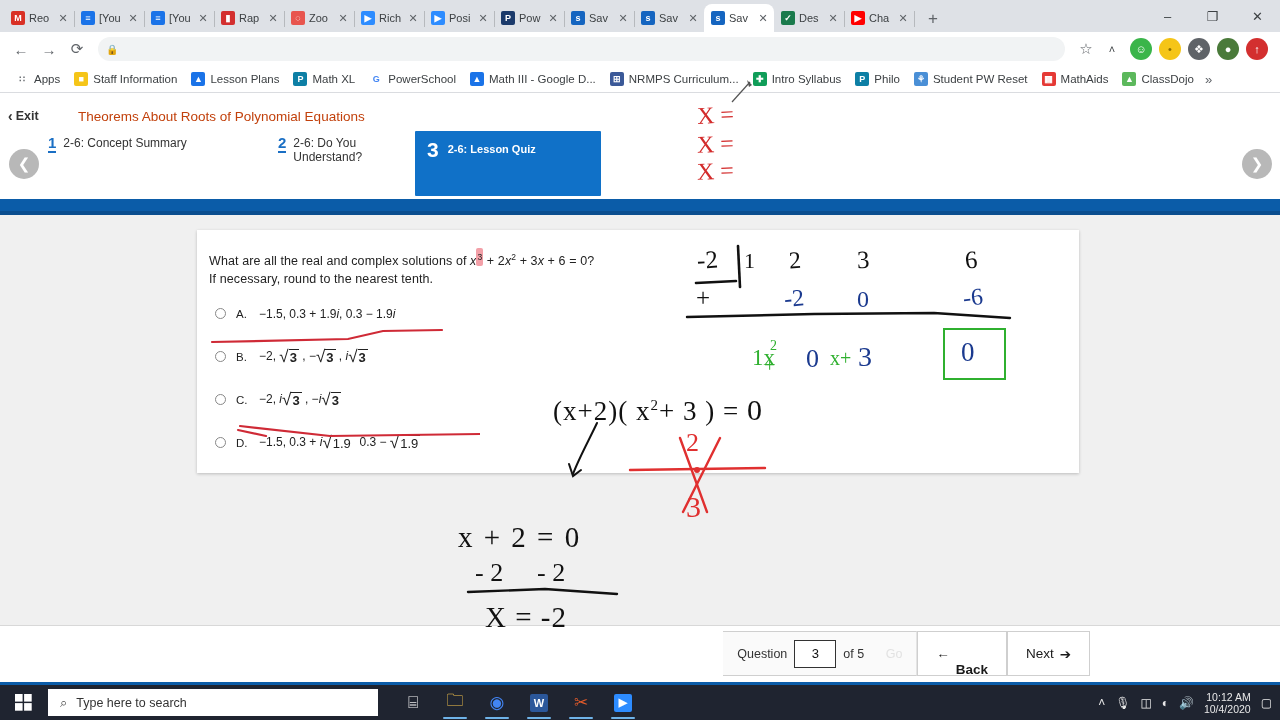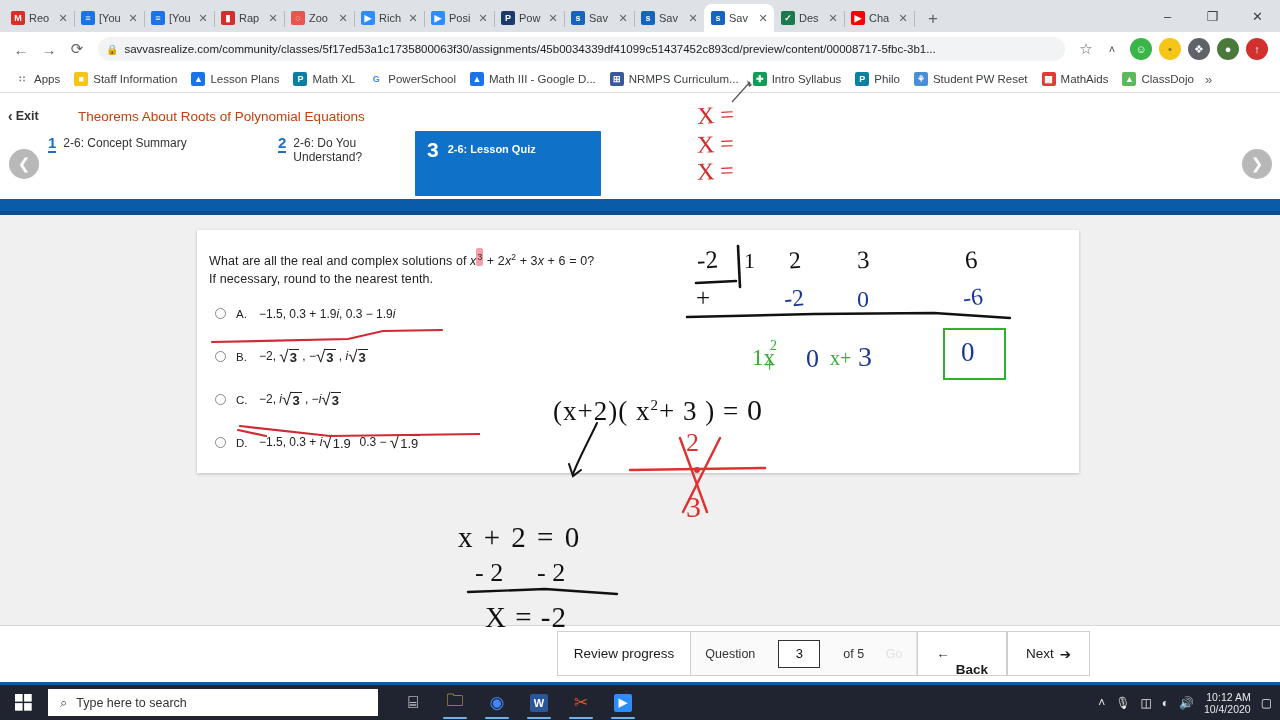--- a/index.html
+++ b/index.html
@@ -197,21 +197,21 @@
     position:absolute; right:190px; top:631px; display:flex;
     align-items:stretch; height:45px;
   }
   .btn-plain {
     border:1px solid #cfcfcf; background:#fff; display:flex;
     align-items:center; justify-content:center; padding:0 16px;
     font-size:13.5px; color:#1a1a1a; gap:6px; white-space:nowrap;
   }
   .qbox {
     border-top:1px solid #cfcfcf; border-bottom:1px solid #cfcfcf;
-    background:#fafafa; display:flex; align-items:center; gap:23px;
+    background:#fafafa; display:flex; align-items:center; gap:7px;
     padding:0 8px 0 14px; font-size:12.5px; color:#333;
   }
   .qnum {
     width:42px; height:28px; border:1px solid #333; background:#fff;
     text-align:center; font-size:13px; color:#111; line-height:26px;
   }
   .gobtn {
     width:45px; display:flex; align-items:center; justify-content:center;
     font-size:12.5px; color:#e2e2e2; background:#fafafa;
     border-top:1px solid #cfcfcf; border-bottom:1px solid #cfcfcf;
@@ -352,21 +352,20 @@
     <div class="winbtn">✕</div>
   </div>
 </div>
 
 <div class="navbar">
   <div class="navicon">←</div>
   <div class="navicon">→</div>
   <div class="navicon">⟳</div>
   <div class="omnibox">
     <span class="lock">🔒</span>
-    <span class="url">savvasrealize.com/community/classes/5f17ed53a1c1735800063f30/assignments/45b0034339df41099c51437452c893cd/preview/content/00008717-5fbc-3b1...</span>
   </div>
   <div class="navicon">☆</div>
   <div id="toolbar-icons" style="display:flex;align-items:center;gap:7px;padding-right:4px;">
       <span class="tb-ico" style="background: transparent; color: rgb(60, 64, 67);">˄</span>
       <span class="tb-ico" style="background: rgb(58, 181, 74); color: rgb(255, 255, 255);">☺</span>
       <span class="tb-ico" style="background: rgb(245, 197, 24); color: rgb(138, 109, 0);">•</span>
       <span class="tb-ico" style="background: rgb(95, 99, 104); color: rgb(255, 255, 255);">❖</span>
       <span class="tb-ico" style="background: rgb(74, 122, 58); color: rgb(255, 255, 255);">●</span>
       <span class="tb-ico" style="background: rgb(211, 47, 47); color: rgb(255, 255, 255);">↑</span>
     </div>
@@ -529,21 +528,20 @@
             <span class="val" style="font-weight:normal;">1.9</span>
           </span>
       </span>
     </div>
 
   </div>
 </div>
 
 <div class="bottombar"></div>
 <div class="btoolwrap">
-  <div class="btn-plain">Review progress</div>
   <div class="qbox">
     <span>Question</span>
     <span class="qnum">3</span>
     <span>of 5</span>
   </div>
   <div class="gobtn">Go</div>
   <div class="btn-plain" style="padding:0 18px;">
     <span>←</span>
     <span style="font-weight:bold;margin-top:31px;">Back</span>
   </div>

